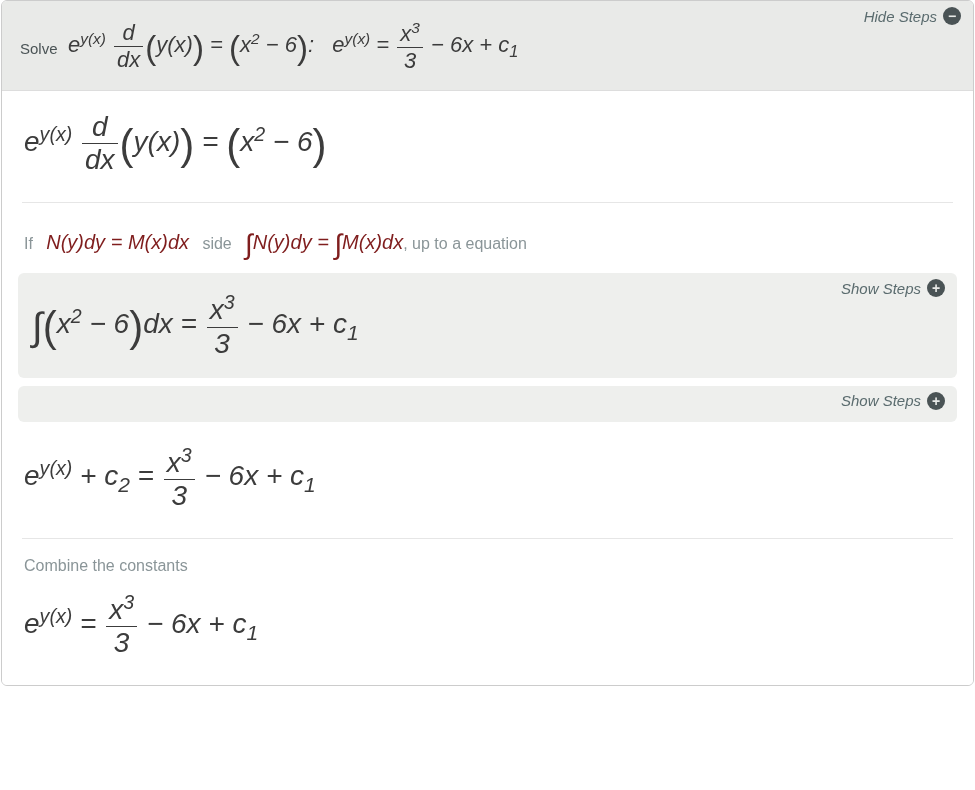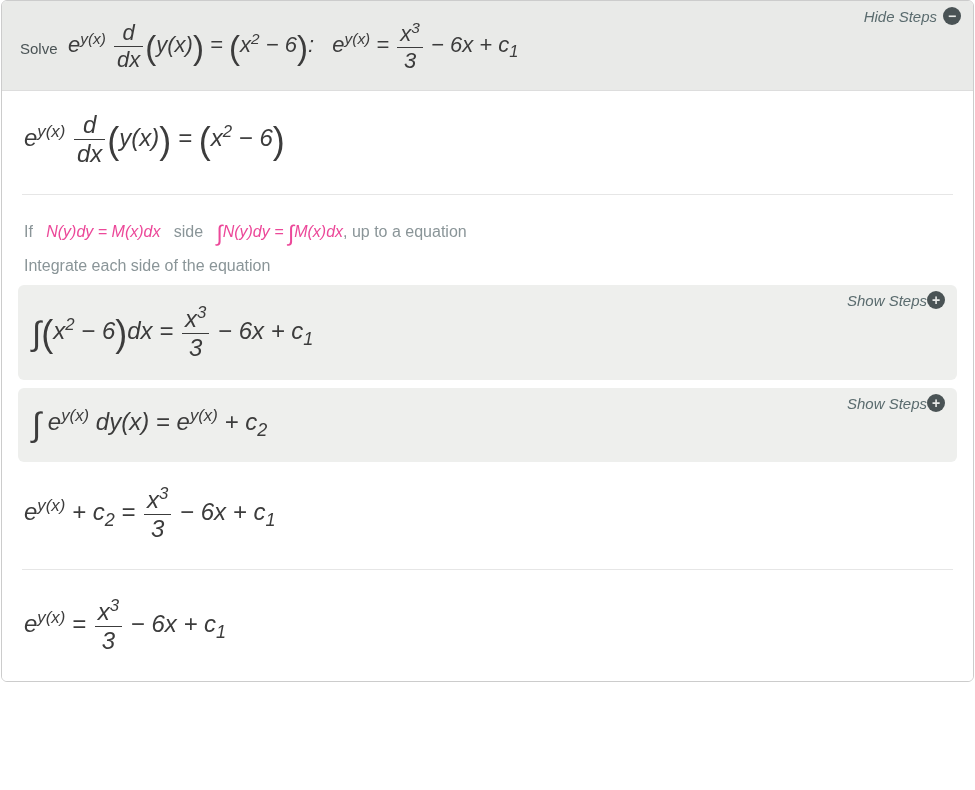--- a/index.html
+++ b/index.html
@@ -63,27 +63,27 @@
     white-space: nowrap;
   }
   .header .math { font-size: 22px; }
   .body {
     padding: 6px 12px 12px 12px;
     background: #fff;
   }
   .row {
     padding: 14px 10px;
   }
-  .eq { font-size: 24px; }
+  .eq { font-size: 28px; }
   .rule-text {
     color: #8a9598;
     font-size: 16px;
     padding: 14px 10px 4px 10px;
   }
-  .rule-text .math { color: #ec4899; font-size: 16px; }
+  .rule-text .math { color: #7f1d1d; font-size: 20px; }
   .divider {
     border: none;
     border-top: 1px solid #e6e6e6;
     margin: 12px 8px;
   }
   .subbox {
     background: #eeefed;
     border-radius: 6px;
     padding: 18px 14px 18px 14px;
     margin: 8px 4px;
@@ -92,21 +92,21 @@
   .show-steps {
     position: absolute;
     top: 6px;
     right: 12px;
     font-style: italic;
     color: #5a6b6e;
     font-size: 15px;
     cursor: pointer;
     display: flex;
     align-items: center;
-    gap: 0;
+    gap: 6px;
     justify-content: space-between;
   }
   .frac {
     display: inline-block;
     vertical-align: middle;
     text-align: center;
     font-style: italic;
     margin: 0 2px;
   }
   .frac .num { display: block; padding: 0 3px; }
@@ -138,39 +138,38 @@
     <hr class="divider">
 
     <div class="rule-text">
       <span>If</span>
       &nbsp;&nbsp;<span><span class="math">N(y)dy = M(x)dx</span></span>&nbsp;&nbsp;
       <span>side</span>
       &nbsp;&nbsp;<span><span class="math"><span class="int">∫</span>N(y)dy = <span class="int">∫</span>M(x)dx</span></span><span>, up to a equation</span>
     </div>
 
 
-    <div class="label-text">Integrate each side of the equation</div>
 
     <div class="subbox">
       <div class="show-steps">
         <span>Show Steps</span>
         <span class="circle-icon">+</span>
       </div>
       <div><span class="math eq"><span class="int">∫</span><span class="big">(</span>x<sup>2</sup> − 6<span class="big">)</span>dx = <span class="frac"><span class="num">x<sup>3</sup></span><span class="den">3</span></span> − 6x + c<sub>1</sub></span></div>
     </div>
 
     <div class="subbox">
       <div class="show-steps">
         <span>Show Steps</span>
         <span class="circle-icon">+</span>
       </div>
-      <div><span class="math eq"><span class="int">∫</span> e<sup>y(x)</sup> dy(x) = e<sup>y(x)</sup> + c<sub>2</sub></span></div>
     </div>
 
     <div class="row"><span class="math eq">e<sup>y(x)</sup> + c<sub>2</sub> = <span class="frac"><span class="num">x<sup>3</sup></span><span class="den">3</span></span> − 6x + c<sub>1</sub></span></div>
 
     <hr class="divider">
 
+    <div class="label-text">Combine the constants</div>
 
     <div class="row"><span class="math eq">e<sup>y(x)</sup> = <span class="frac"><span class="num">x<sup>3</sup></span><span class="den">3</span></span> − 6x + c<sub>1</sub></span></div>
 
   </div>
 </div>
 
 </body></html>

